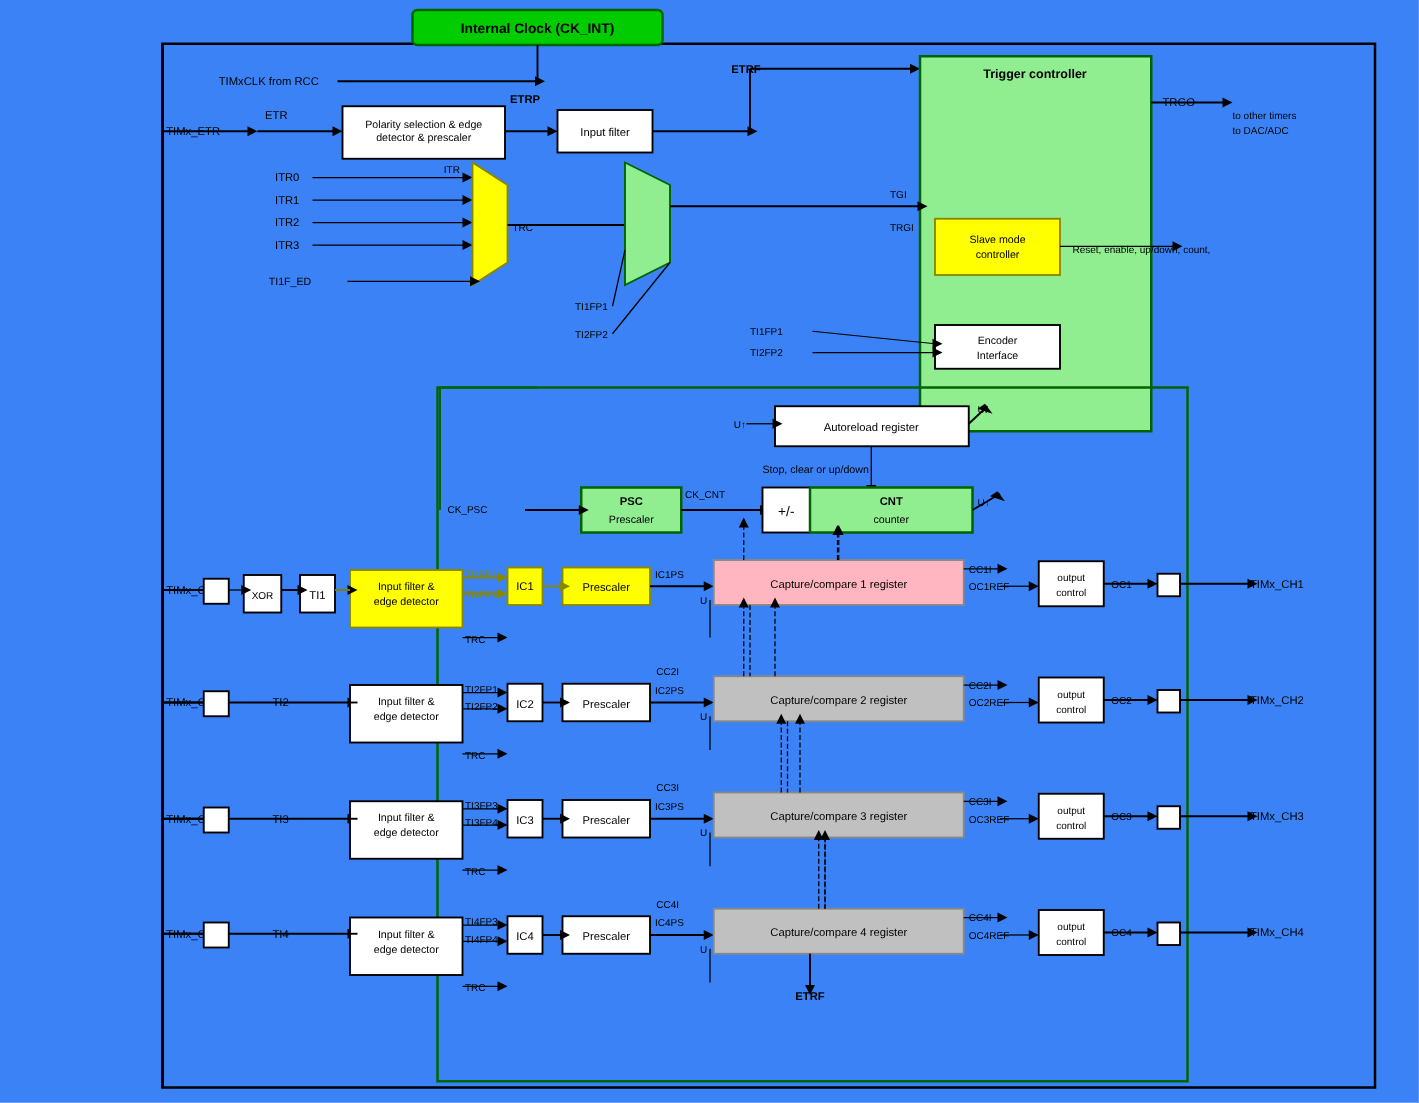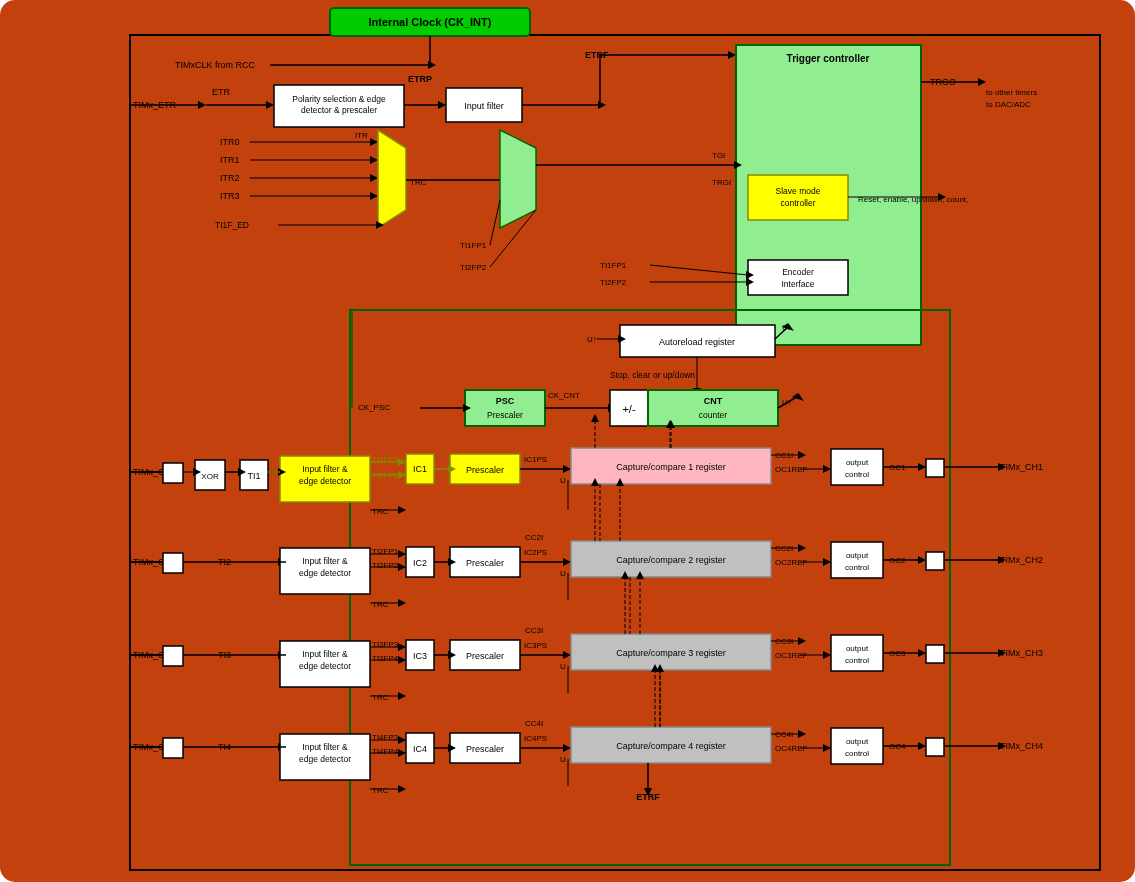--- a/index.html
+++ b/index.html
@@ -9,22 +9,21 @@
       font-size: 10px;
       width: 1135px;
       height: 882px;
       overflow: hidden;
       position: relative;
     }
     #diagram {
       position: relative;
       width: 1135px;
       height: 882px;
-      background: #c2410c;
-      border-radius: 15px;
+      background: #3b82f6;
     }
     svg {
       position: absolute;
       top: 0; left: 0;
       width: 1135px;
       height: 882px;
     }
   </style>
 </head>
 <body>

